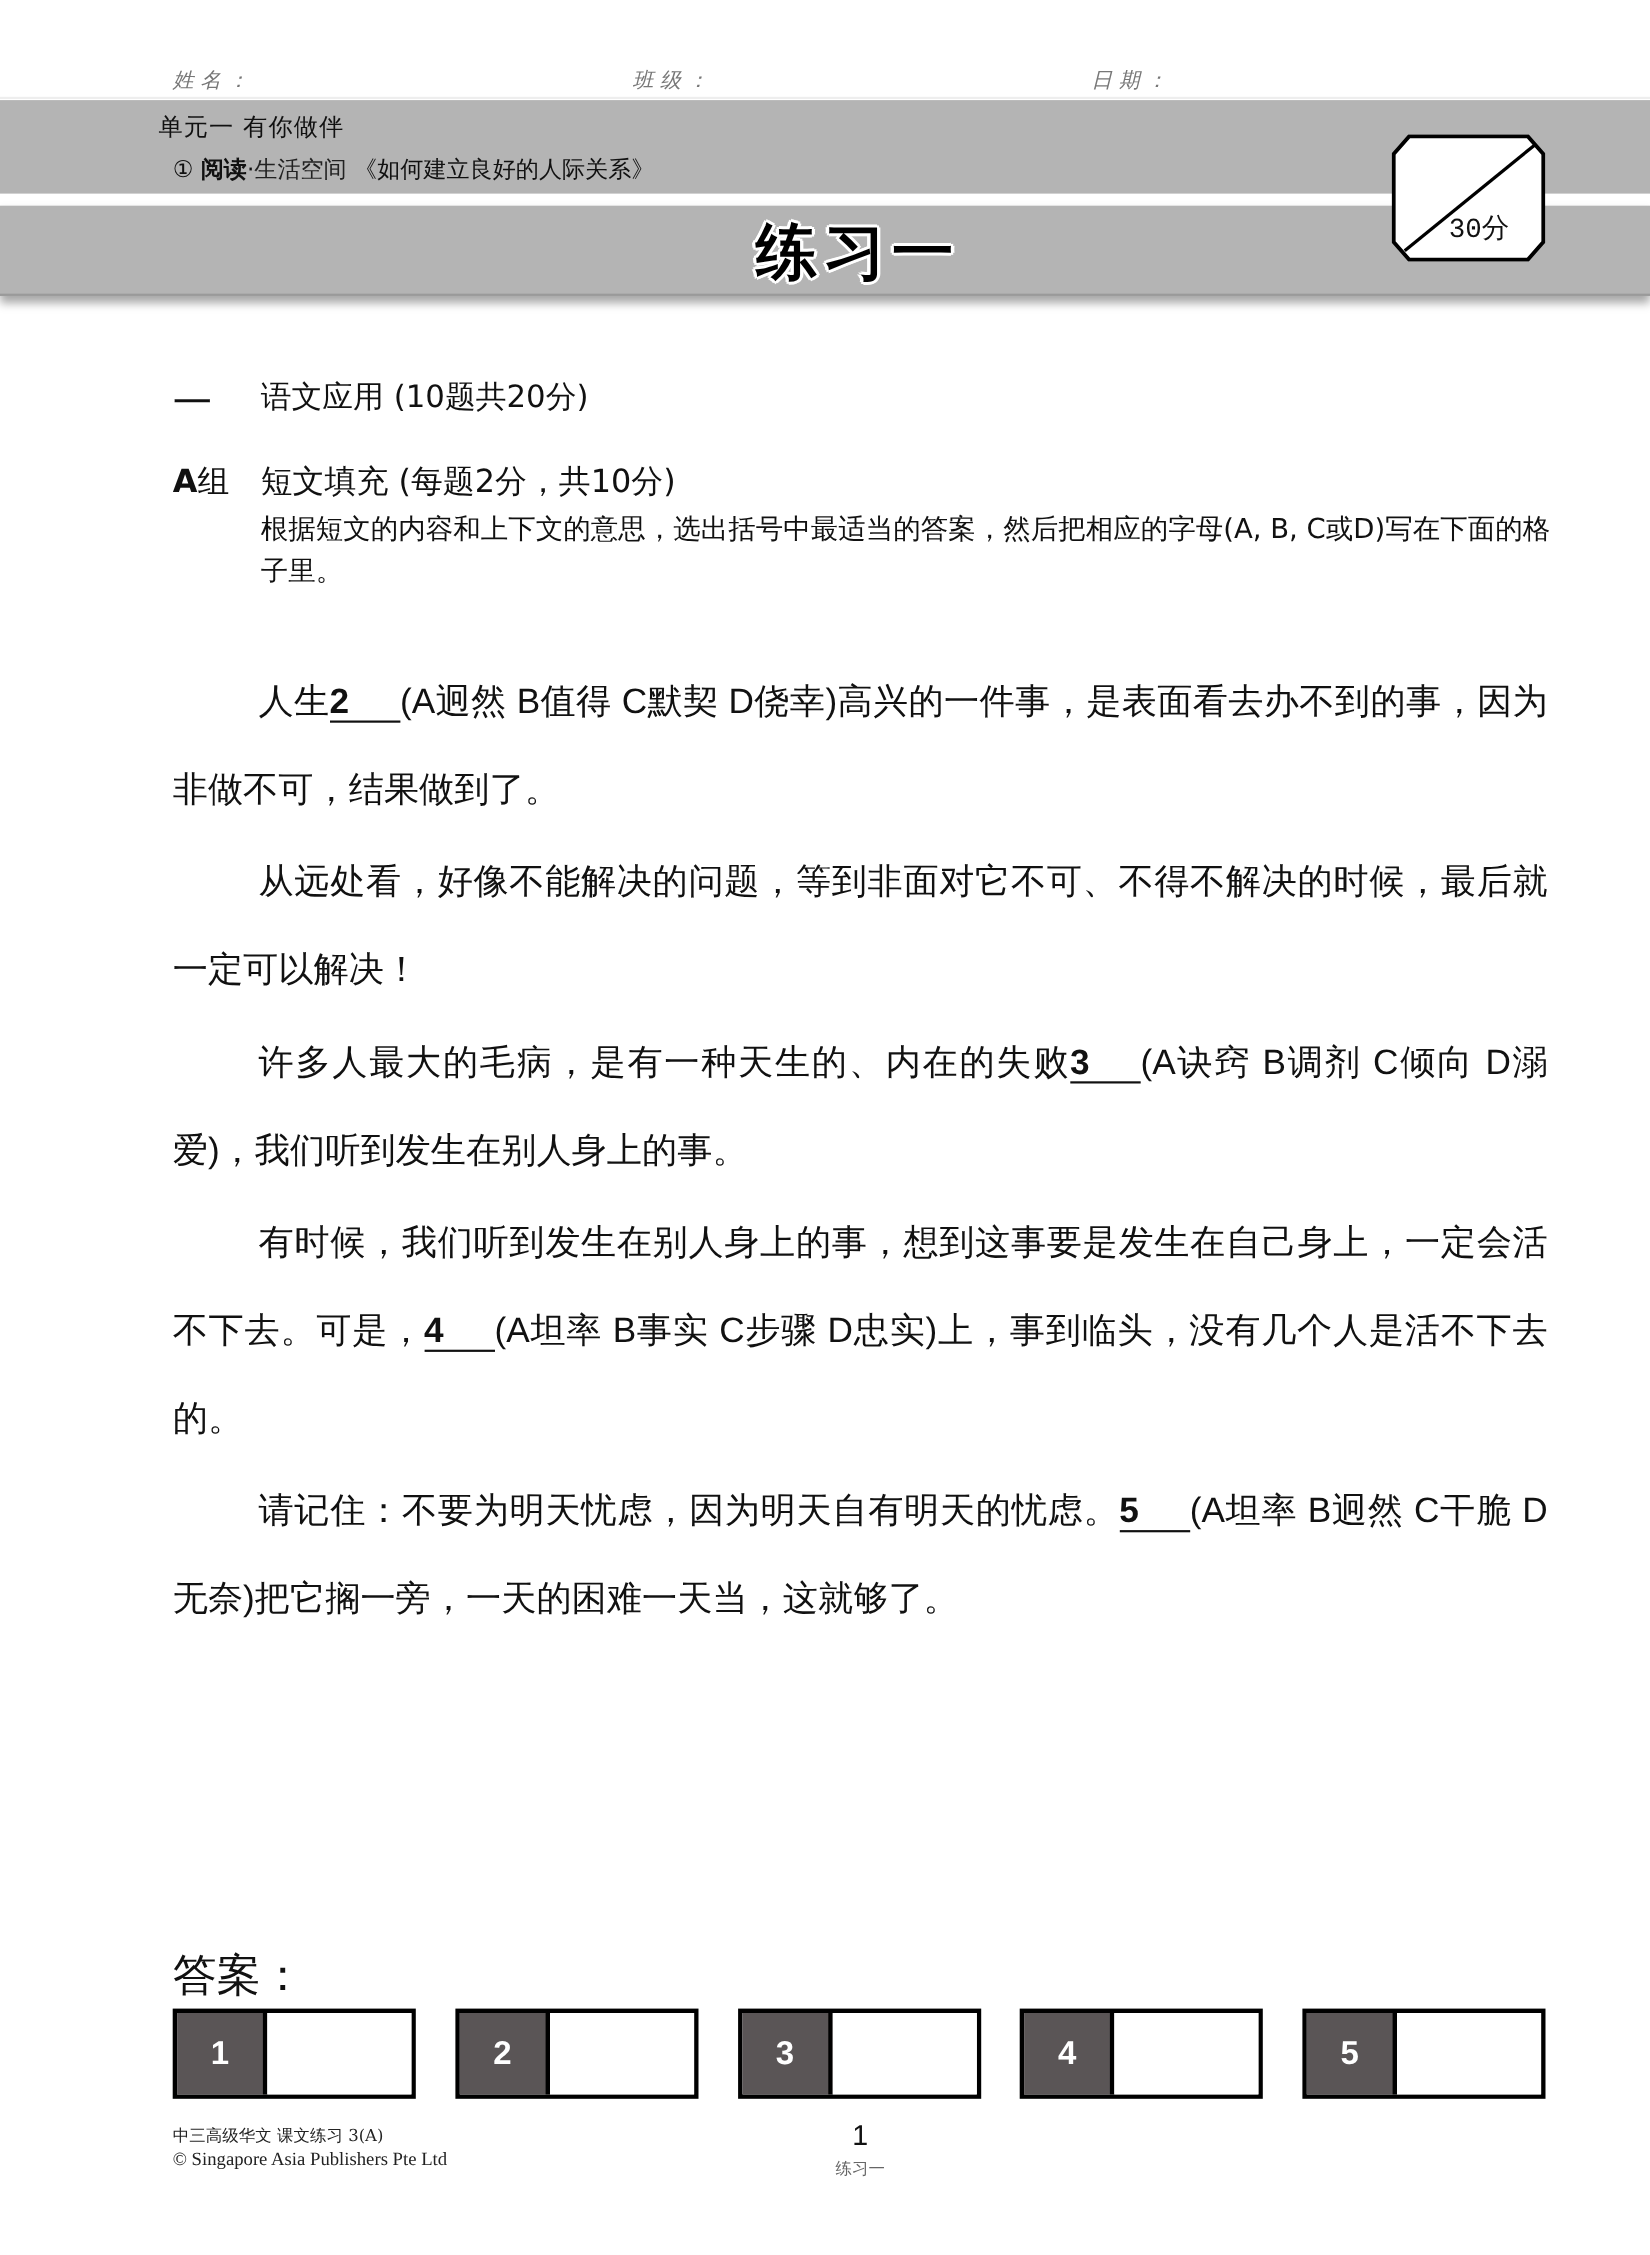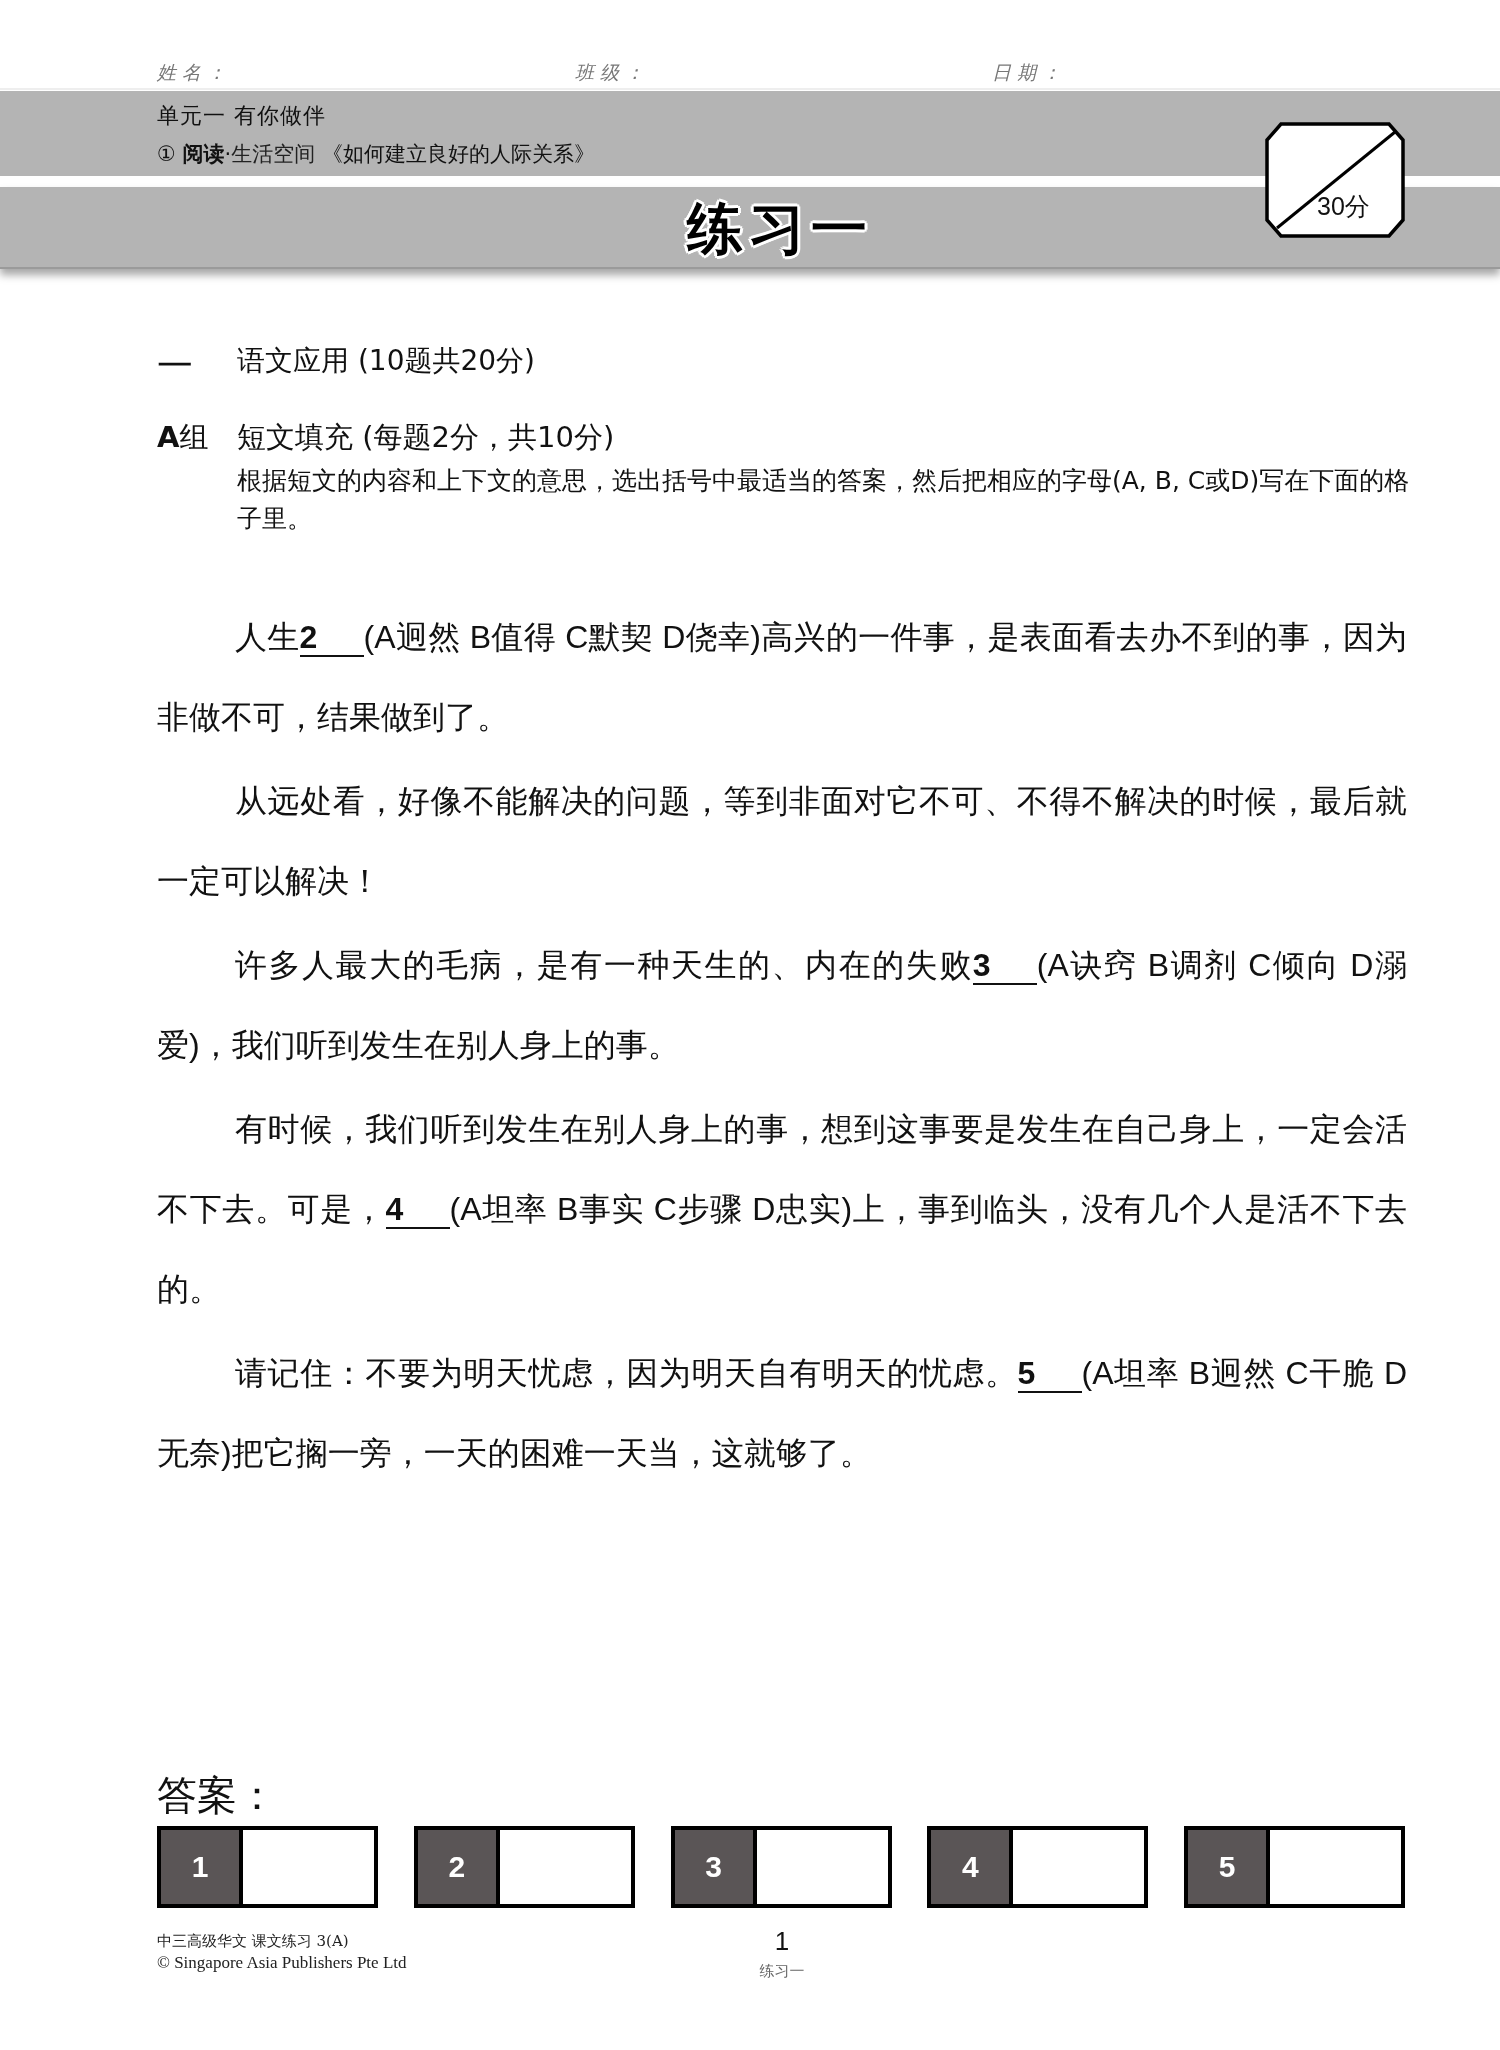--- a/index.html
+++ b/index.html
@@ -11,21 +11,21 @@
   .abs { position:absolute; }
 
   
   .meta-label { top:60px; font-family:"DejaVu Serif", serif; font-size:19px; color:#777; font-style:italic; letter-spacing:6px; }
   .topline { left:0; top:88px; width:1500px; height:2px; background:#eeeeee; }
 
   
   .band1 { left:0; top:91px; width:1500px; height:85px; background:#b4b4b4; }
   .band2 { left:0; top:187px; width:1500px; height:80px; background:#b4b4b4;
            box-shadow:0 6px 8px rgba(0,0,0,0.35); border-bottom:2px solid #9a9a9a; }
-  .unit-title { left:157px; top:101px; font-size:22px; color:#111; letter-spacing:1px; font-family:"DejaVu Sans", sans-serif;}
+  .unit-title { left:144px; top:101px; font-size:22px; color:#111; letter-spacing:1px; font-family:"DejaVu Sans", sans-serif;}
   .lesson-line { left:157px; top:140px; font-size:21px; color:#111; font-family:"DejaVu Sans", sans-serif; }
   .lesson-line .bold { font-weight:bold; }
   .lesson-line .light { color:#222; }
   .lesson-line .serif { font-family:"DejaVu Serif", serif; }
 
   .ex-title { left:0; top:192px; width:1560px; text-align:center; font-size:56px; font-weight:bold; color:#000;
               -webkit-text-stroke:0; text-shadow: 0 0 3px #fff, 2px 2px 0 #fff, -2px -2px 0 #fff, 2px -2px 0 #fff, -2px 2px 0 #fff, 0 3px 0 #fff, 3px 0 0 #fff, -3px 0 0 #fff, 0 -3px 0 #fff;
               letter-spacing:6px; }
 
   
@@ -77,21 +77,21 @@
 </div>
 
 <div class="abs band2"></div>
 <div class="abs ex-title">练习一</div>
 
 <div class="abs score-box">
   <svg width="140" height="116" viewBox="0 0 140 116">
     <polygon points="16,2 124,2 138,18 138,98 124,114 16,114 2,98 2,18" fill="#ffffff" stroke="#000" stroke-width="3.5"></polygon>
     <line x1="130" y1="10" x2="12" y2="106" stroke="#000" stroke-width="3"></line>
   </svg>
-  <div class="abs" style="left:52px; top:68px; font-family:Liberation Sans, sans-serif; font-size:25px; color:#111;">30分</div>
+  <div class="abs" style="left:52px; top:68px; font-family:Liberation Mono, monospace; font-size:25px; color:#111;">30分</div>
 </div>
 
 <div class="abs sec-num">一</div>
 <div class="abs sec-title">语文应用 (10题共20分)</div>
 <div class="abs grp-label"><b>A</b><span>组</span></div>
 <div class="abs grp-title">短文填充 (每题2分，共10分)</div>
 <div class="abs instructions">根据短文的内容和上下文的意思，选出括号中最适当的答案，然后把相应的字母(A, B, C或D)写在下面的格子里。</div>
 
 <div class="abs passage">
   <p>

